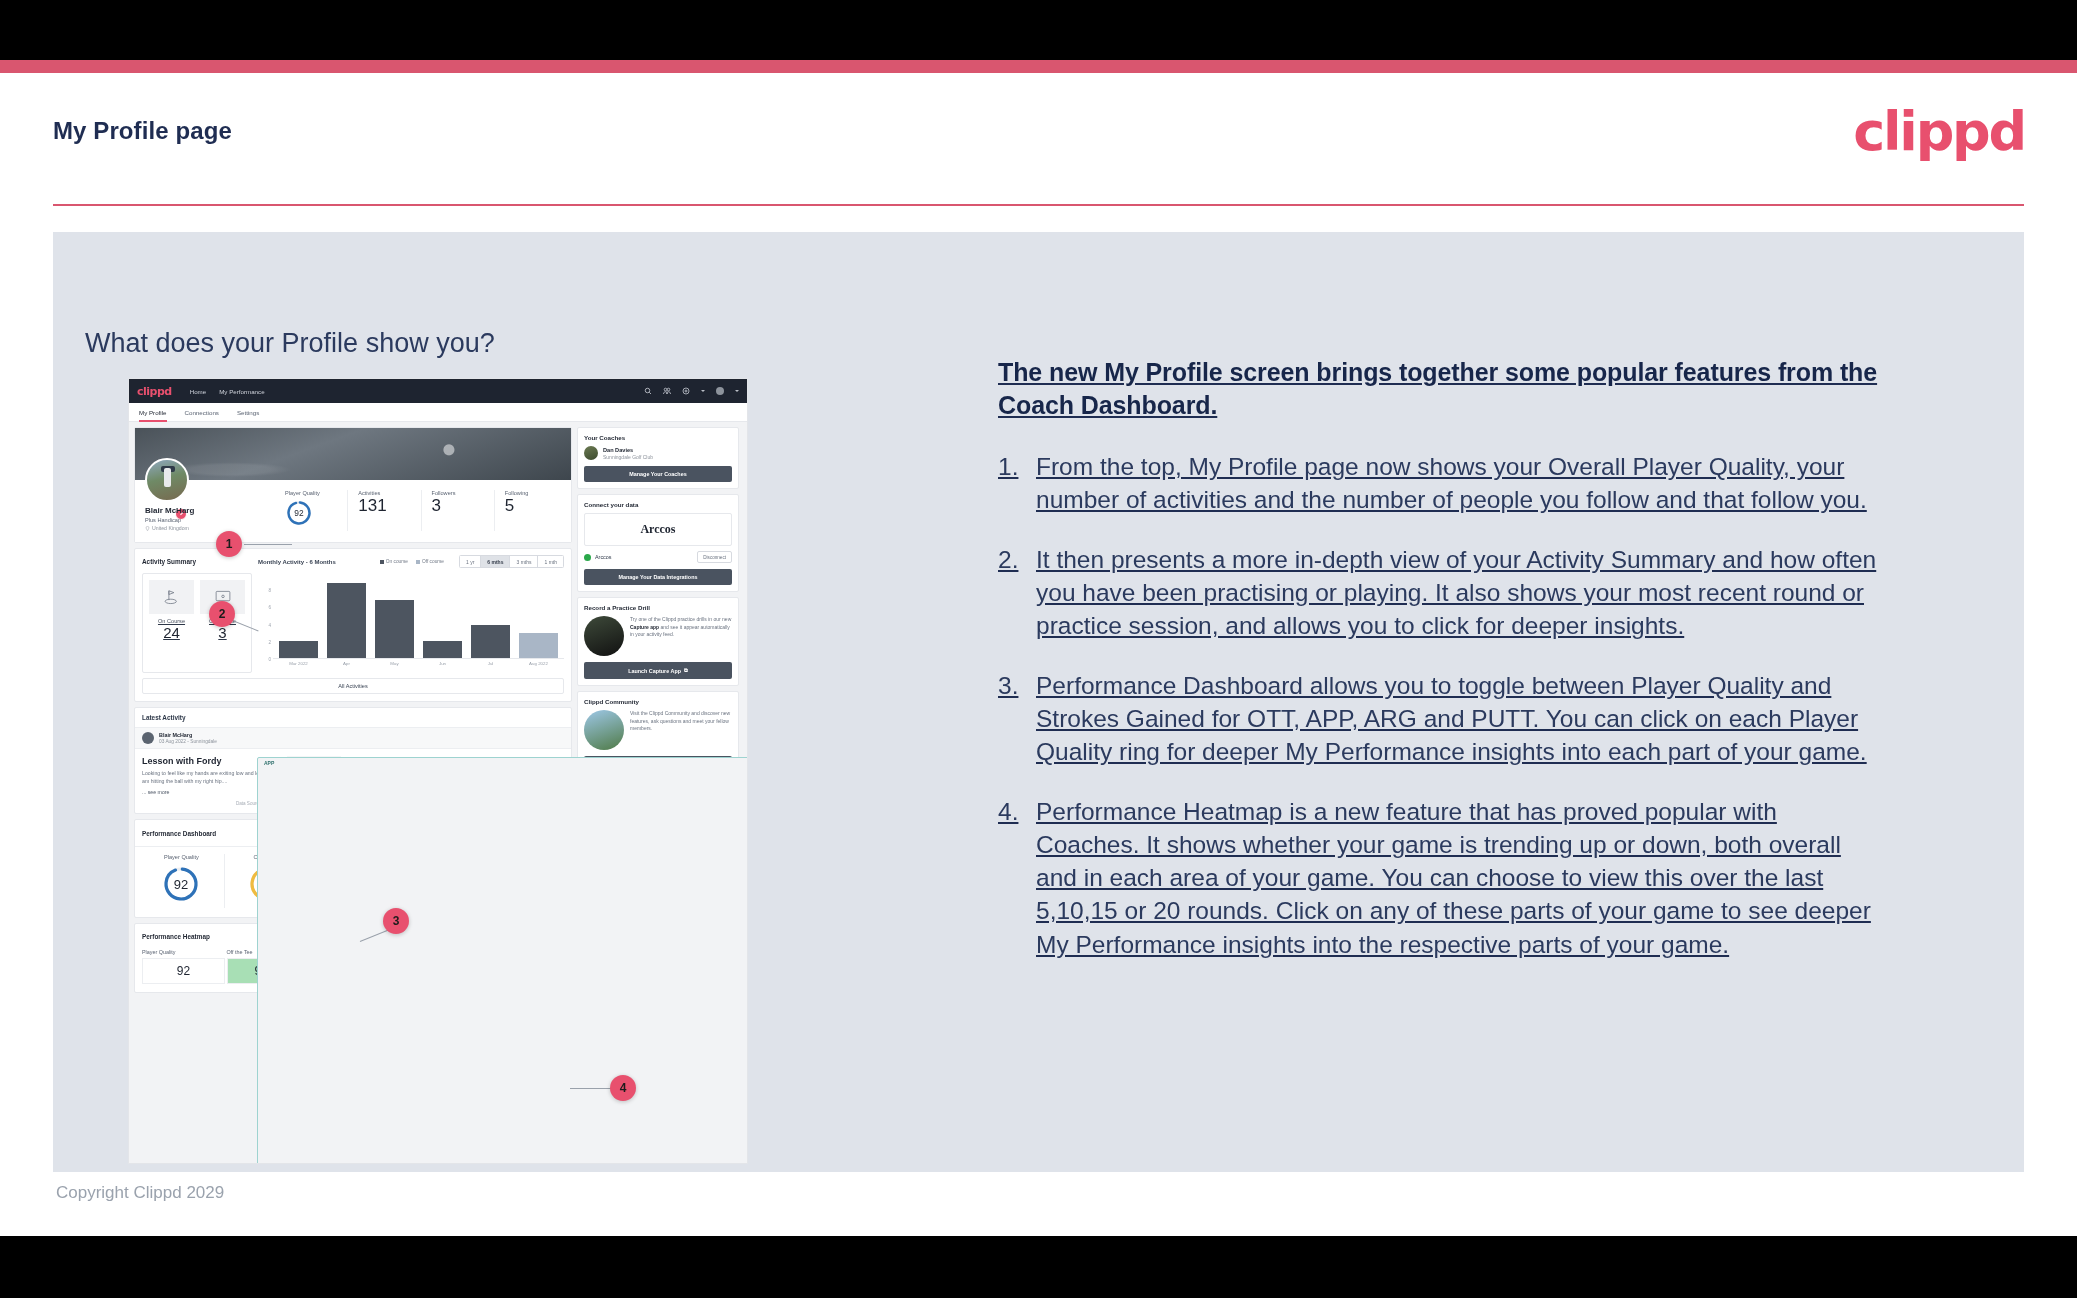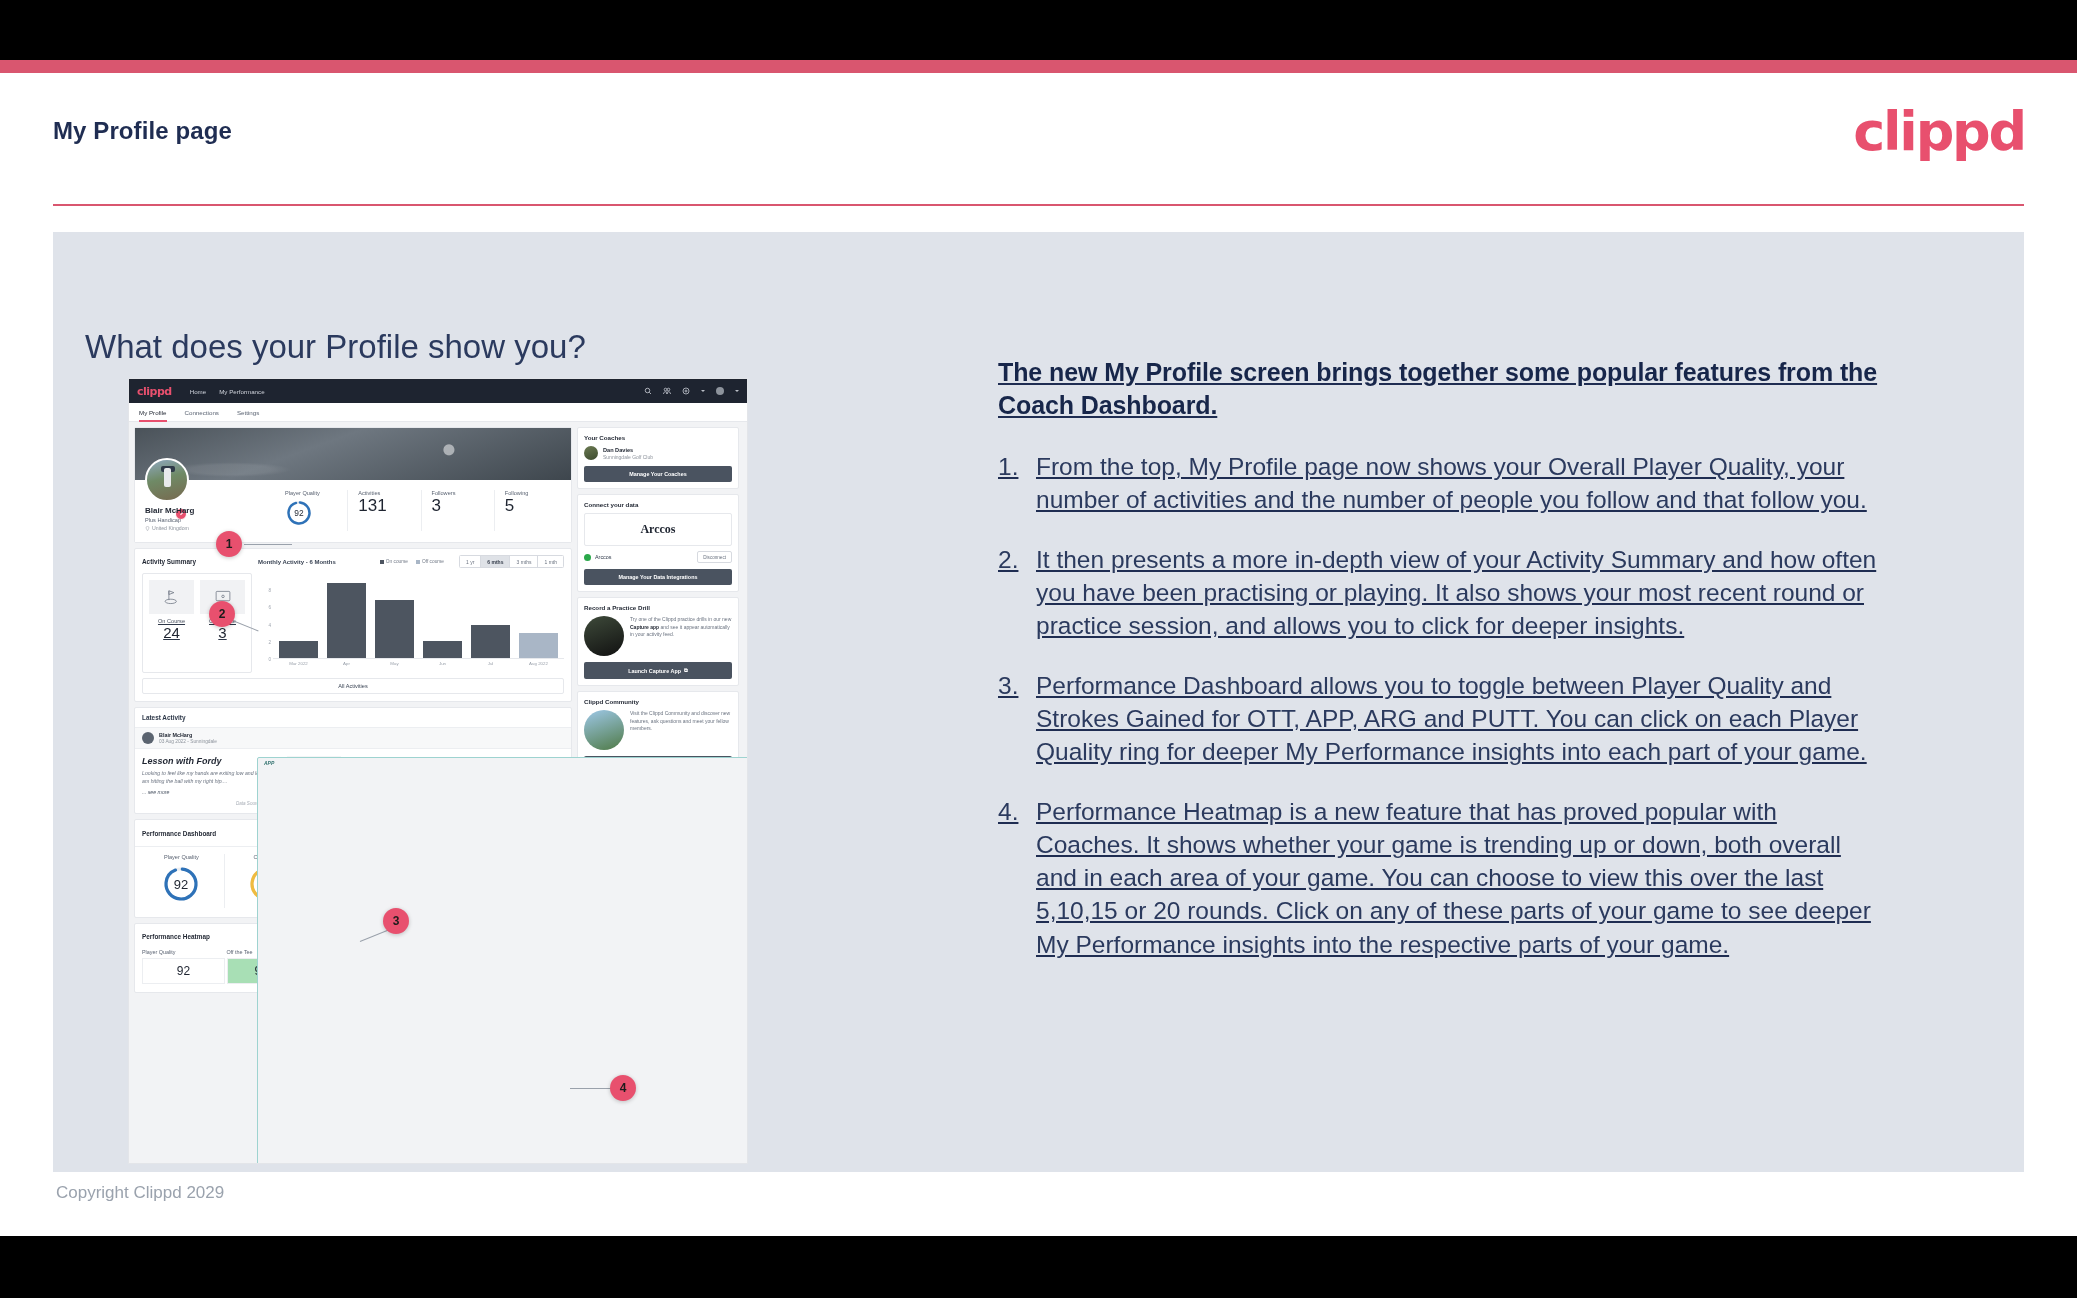--- a/index.html
+++ b/index.html
@@ -35,21 +35,21 @@
     position:absolute; left:53px; top:232px; width:1971px; height:940px;
     background:#dfe3ea;
   }
   .panel-h1 {
     position:absolute; left:32px; top:53px;
     font-size:31px; font-weight:700; color:#172murky;
     color:#17264a; letter-spacing:-.2px;
   }
   .panel-h2 {
     position:absolute; left:32px; top:96px;
-    font-size:33px; font-weight:400; color:#2b3a5e;
+    font-size:27px; font-weight:400; color:#2b3a5e;
   }
 
   
   .rtcol { position:absolute; left:945px; top:124px; width:880px;text-decoration:underline; }
   .rt-lead {
     font-size:25px; font-weight:700; line-height:1.32; color:#17264a;
     margin-bottom:28px; letter-spacing:-.1px;
   }
   .rt-item { display:flex; font-size:24.5px; line-height:1.36; color:#2b3a5e; margin-bottom:26px; }
   .rt-num { width:38px; flex:0 0 38px; }
@@ -153,21 +153,21 @@
   .xax { position:absolute; left:14px; right:0; bottom:0; height:12px; display:flex; gap:9px; padding:0 6px; }
   .xax span { flex:1; text-align:center; font-size:4.4px; color:#9aa1ab; }
   .all-act { margin-top:5px; border:1px solid #e6e8ec; border-radius:2px; text-align:center; font-size:5.6px; color:#3c4656; padding:4px; }
 
   
   .la-head { padding:6px 7px; font-size:6.4px; font-weight:700; border-bottom:1px solid #eceef1; }
   .la-user { display:flex; align-items:center; gap:5px; padding:4px 7px; background:#f7f8f9; border-bottom:1px solid #eceef1;}
   .la-av { width:12px;height:12px;border-radius:50%;background:#5b6470; }
   .la-n { font-size:5.4px; font-weight:700; color:#1e2430; }
   .la-d { font-size:4.8px; color:#8d939c; margin-top:1px;}
-  .la-body { display:flex; padding:7px; gap:10px;font-style:italic; }
+  .la-body { display:flex; padding:7px; gap:10px; }
   .la-col1 { width:135px; }
   .la-t { font-size:9px; font-weight:700; color:#1e2430; }
   .la-p { font-size:5.2px; color:#6b7380; line-height:1.45; margin-top:4px; }
   .la-more { font-size:5.2px; color:#4b5564; margin-top:4px; }
   .la-src { font-size:4.6px; color:#a7adb6; margin-top:6px; text-align:right; }
   .la-img { width:54px; height:46px; background:#f4f5f6; display:flex;align-items:center;justify-content:center; }
   .la-col3 { flex:1; }
   .la-lbl { font-size:5.2px; color:#8d939c; }
   .tags { display:flex; gap:4px; margin-top:3px; }
   .tag { font-size:5px; font-weight:700; padding:2px 6px; border-radius:2px; }

